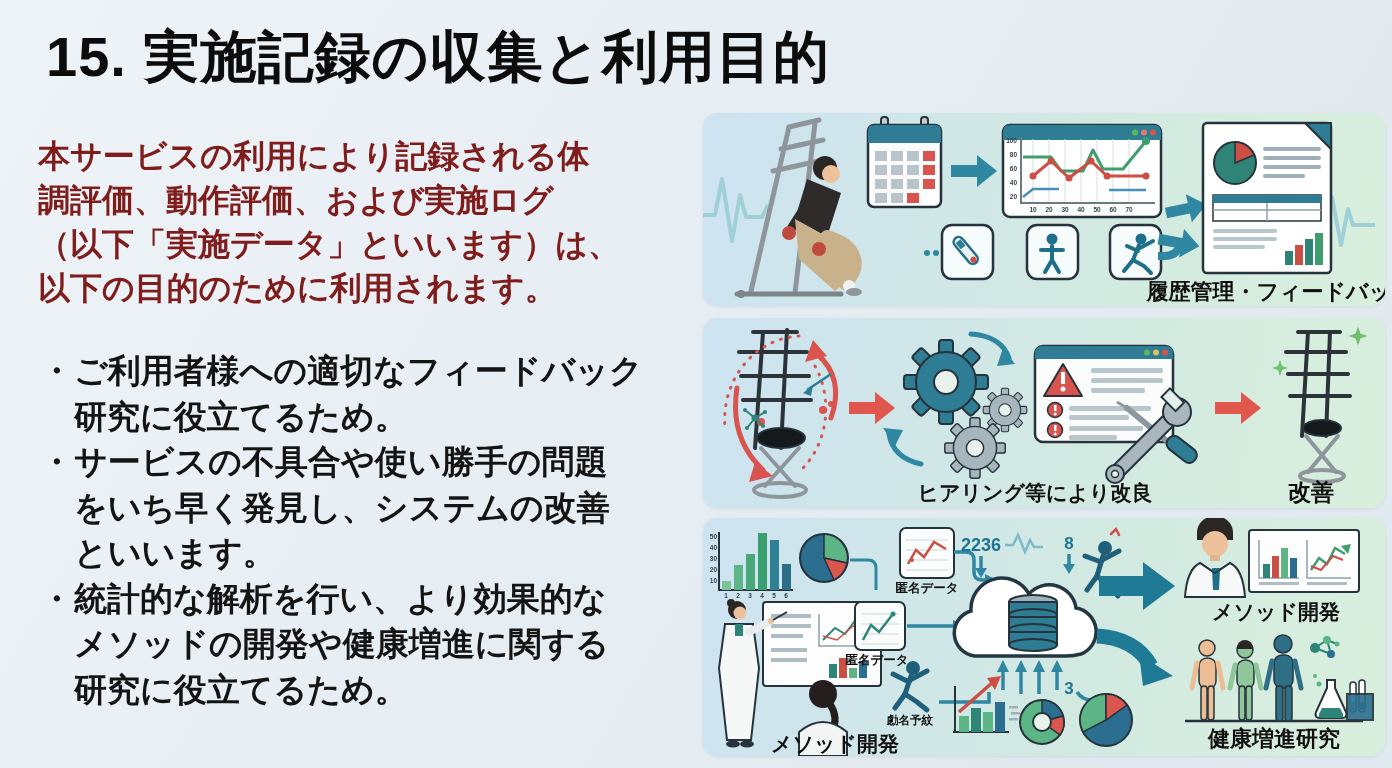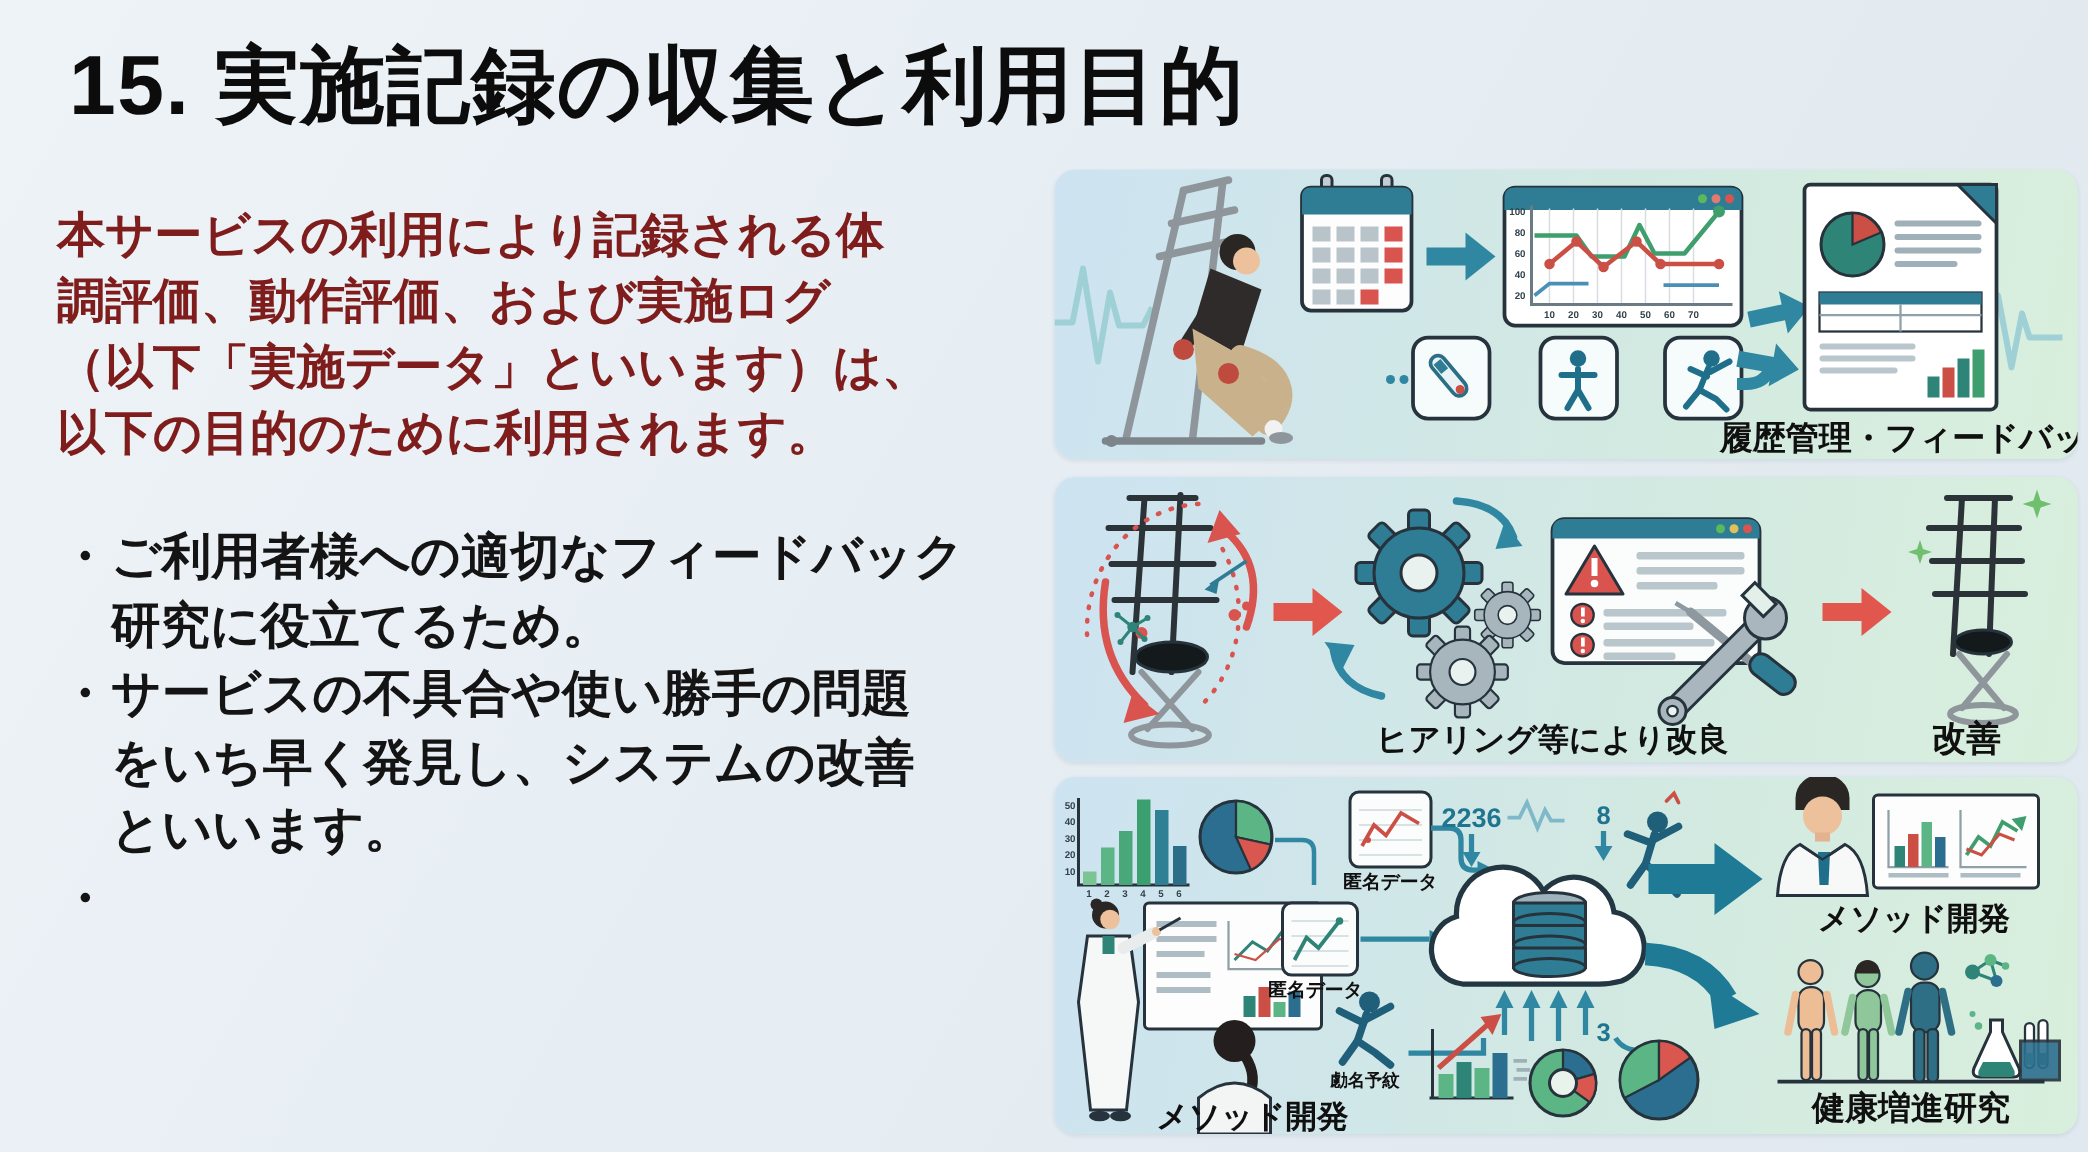--- a/index.html
+++ b/index.html
@@ -60,20 +60,23 @@
 研究に役立てるため。</span>
     </li>
     <li>
       <span class="marker">・</span>
       <span class="btext">サービスの不具合や使い勝手の問題
 をいち早く発見し、システムの改善
 といいます。</span>
     </li>
     <li>
       <span class="marker">・</span>
+      <span class="btext">統計的な解析を行い、より効果的な
+メソッドの開発や健康増進に関する
+研究に役立てるため。</span>
     </li>
   </ul>
 
   <div class="right">
 
     <section class="panel p1">
       <svg viewBox="0 0 682 193">
         <defs>
           <polygon id="arr" points="0,10 26,10 26,0 46,16 26,32 26,22 0,22"></polygon>
           <path id="spark" d="M0,-8 L2,-2 L8,0 L2,2 L0,8 L-2,2 L-8,0 L-2,-2 Z"></path>

